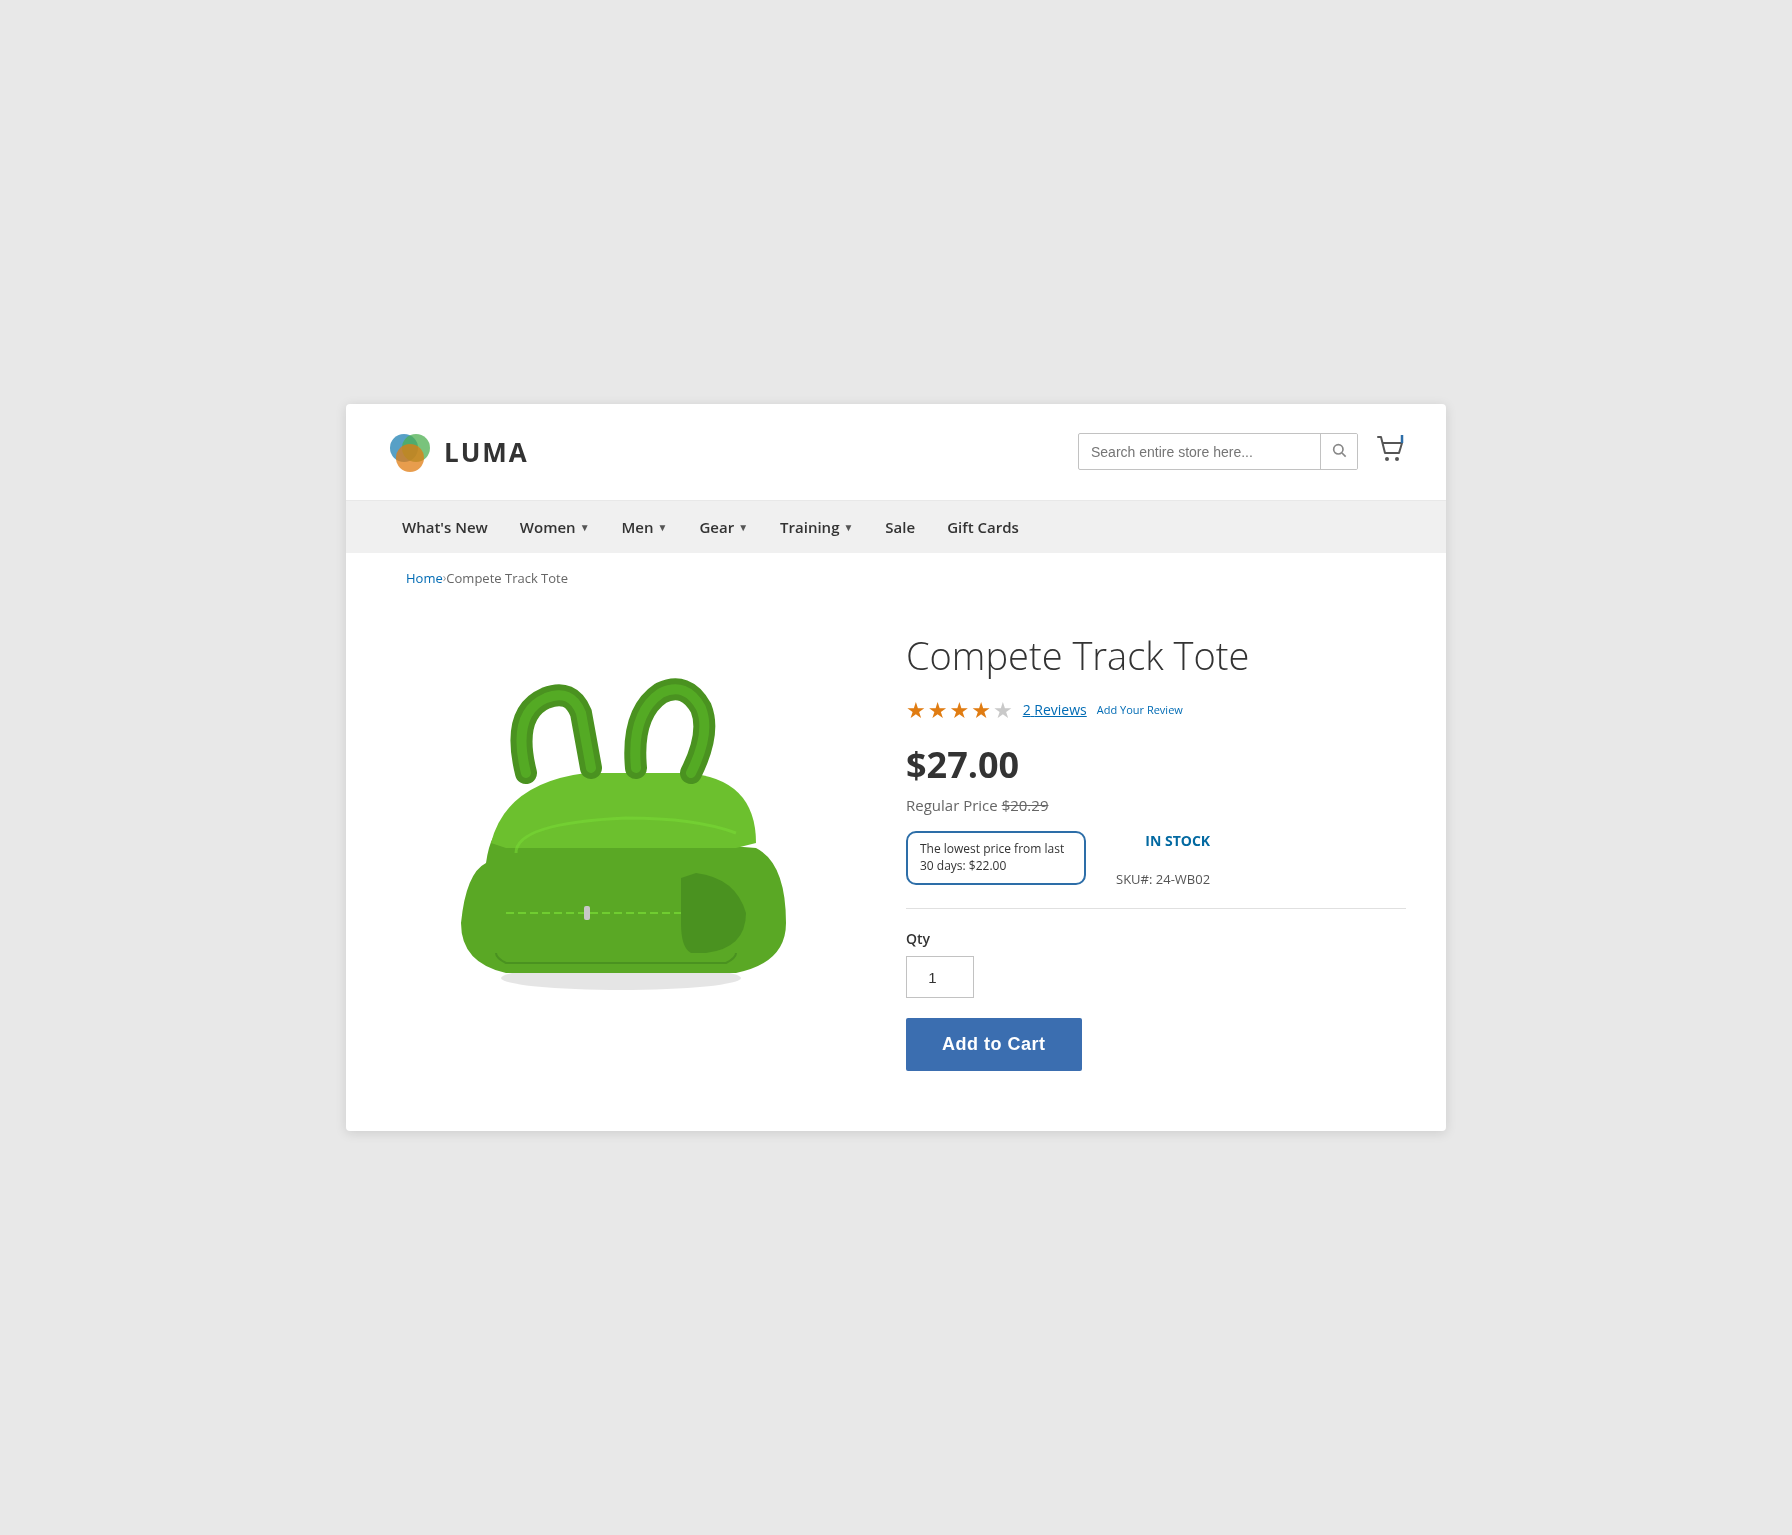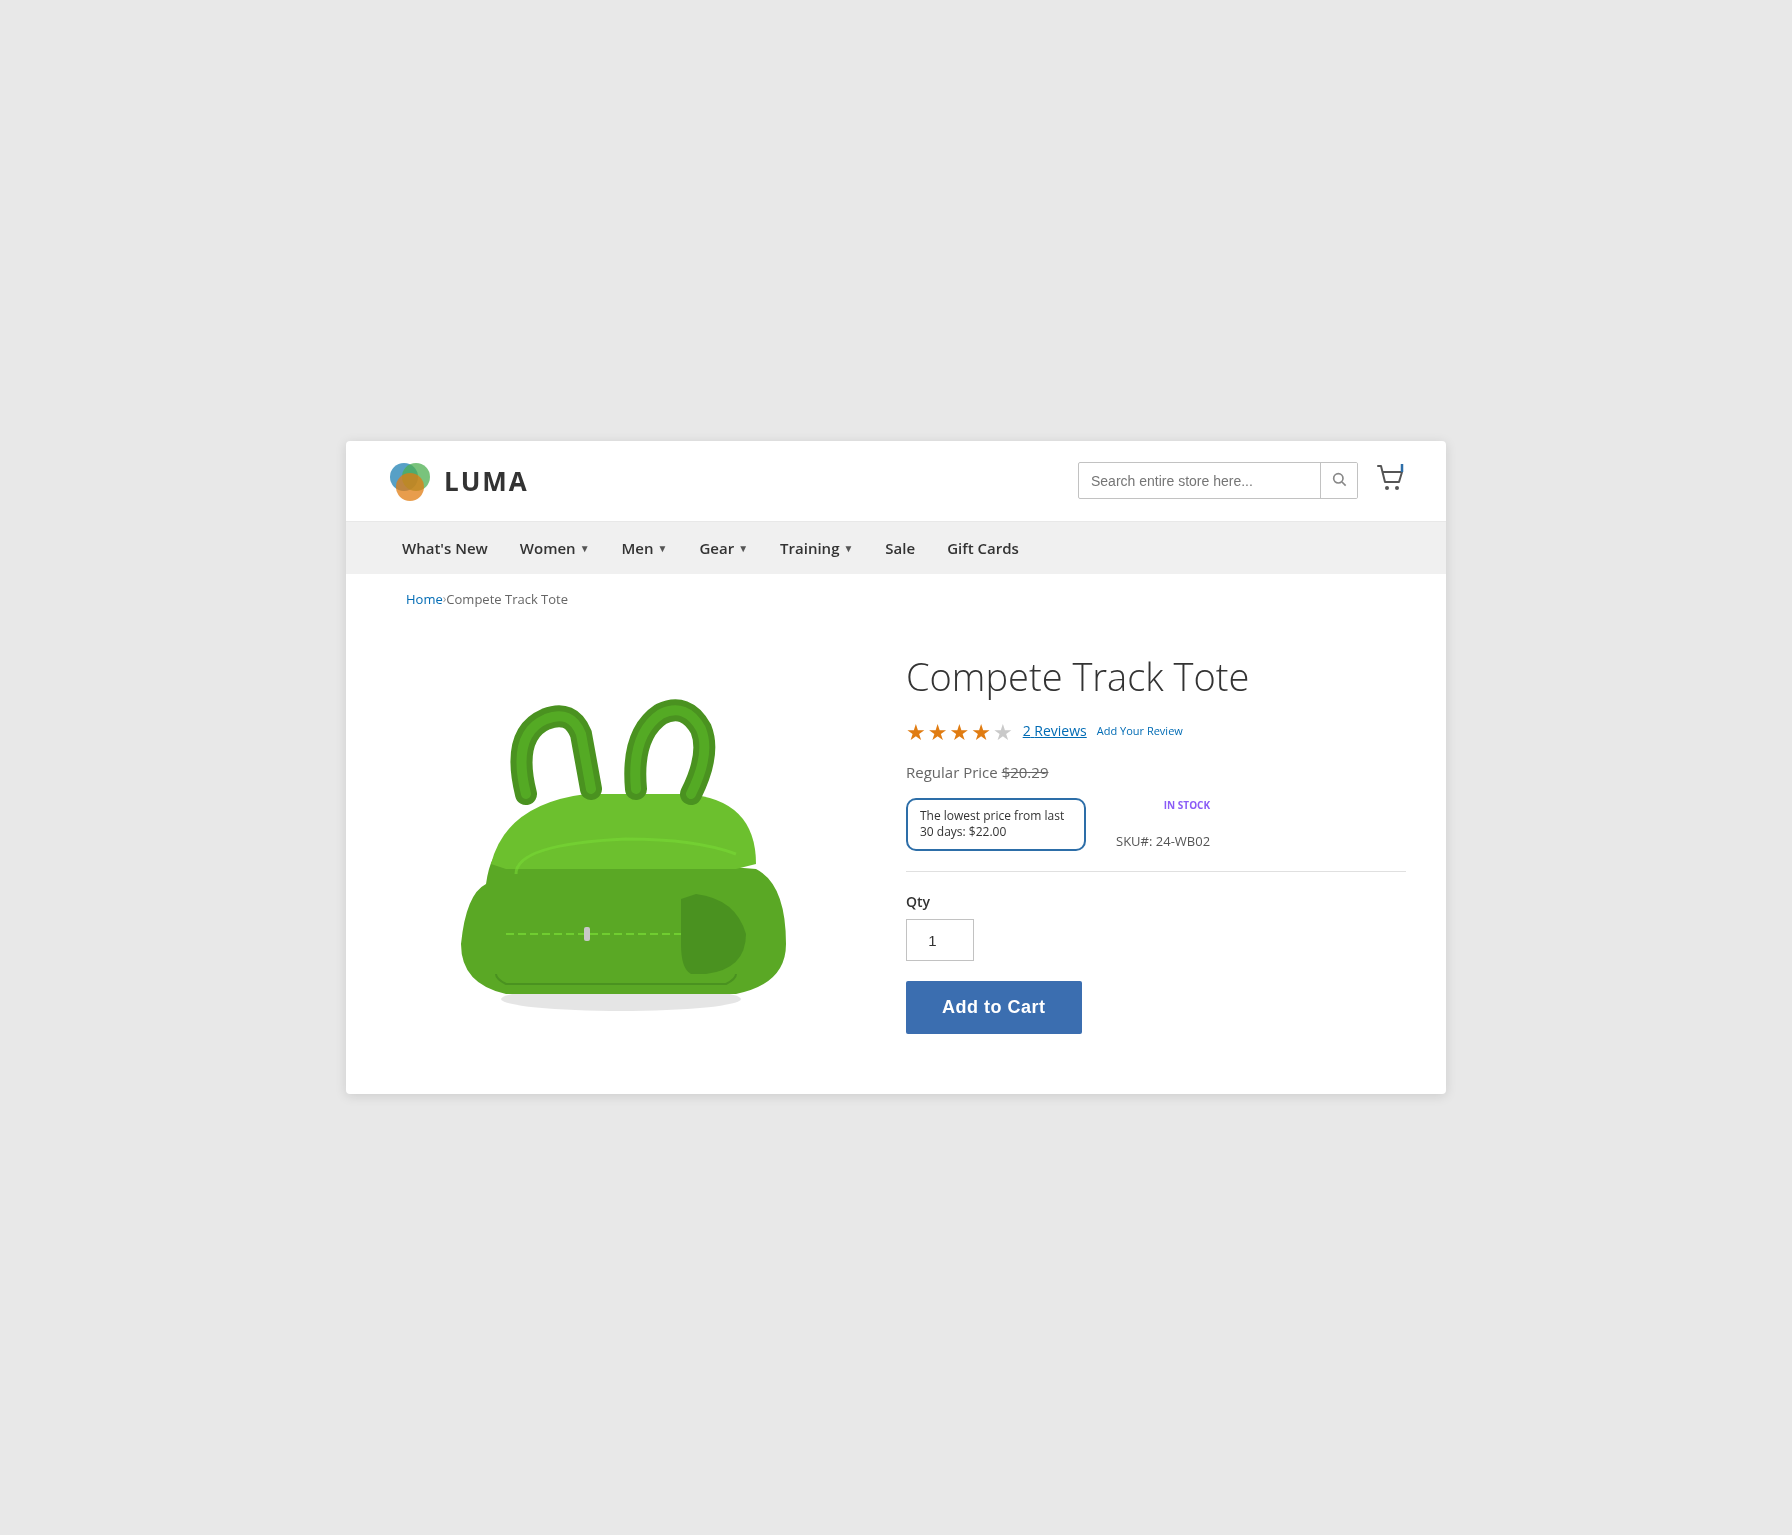--- a/index.html
+++ b/index.html
@@ -15,21 +15,21 @@
     .store-container {
       background: #fff;
       border-radius: 4px;
       box-shadow: 0 2px 12px rgba(0,0,0,0.12);
       width: 1100px;
       max-width: 100%;
       overflow: hidden;
     }
     
     .header {
-      padding: 16px 40px;
+      padding: 24px 40px;
       display: flex;
       align-items: center;
       justify-content: space-between;
       border-bottom: 1px solid #e8e8e8;
     }
     .logo {
       display: flex;
       align-items: center;
       gap: 10px;
       text-decoration: none;
@@ -206,23 +206,23 @@
       padding: 8px 12px;
       font-size: 12px;
       color: #333;
       max-width: 180px;
       line-height: 1.4;
     }
     .stock-sku-col {
       text-align: right;
     }
     .in-stock {
-      font-size: 10px;
+      font-size: 14px;
       font-weight: 700;
-      color: #8b5cf6;
+      color: #0369a1;
       margin-bottom: 20px;
     }
     .sku {
       font-size: 13px;
       color: #555;
     }
     .qty-label {
       font-size: 14px;
       font-weight: 600;
       color: #333;
@@ -369,20 +369,21 @@
           <span class="star star-empty">★</span>
         </div>
         <a class="reviews-link">
           <span>2</span>
           <span>Reviews</span>
         </a>
         <a class="add-review-link">Add Your Review</a>
       </div>
 
       
+      <div class="price-sale">$27.00</div>
 
       
       <div class="price-regular">
         <span>Regular Price</span>
         <span class="price-regular-amount">$20.29</span>
       </div>
 
       
       <div class="price-info-row">
         <div class="lowest-price-box">The lowest price from last 30 days: $22.00</div>

